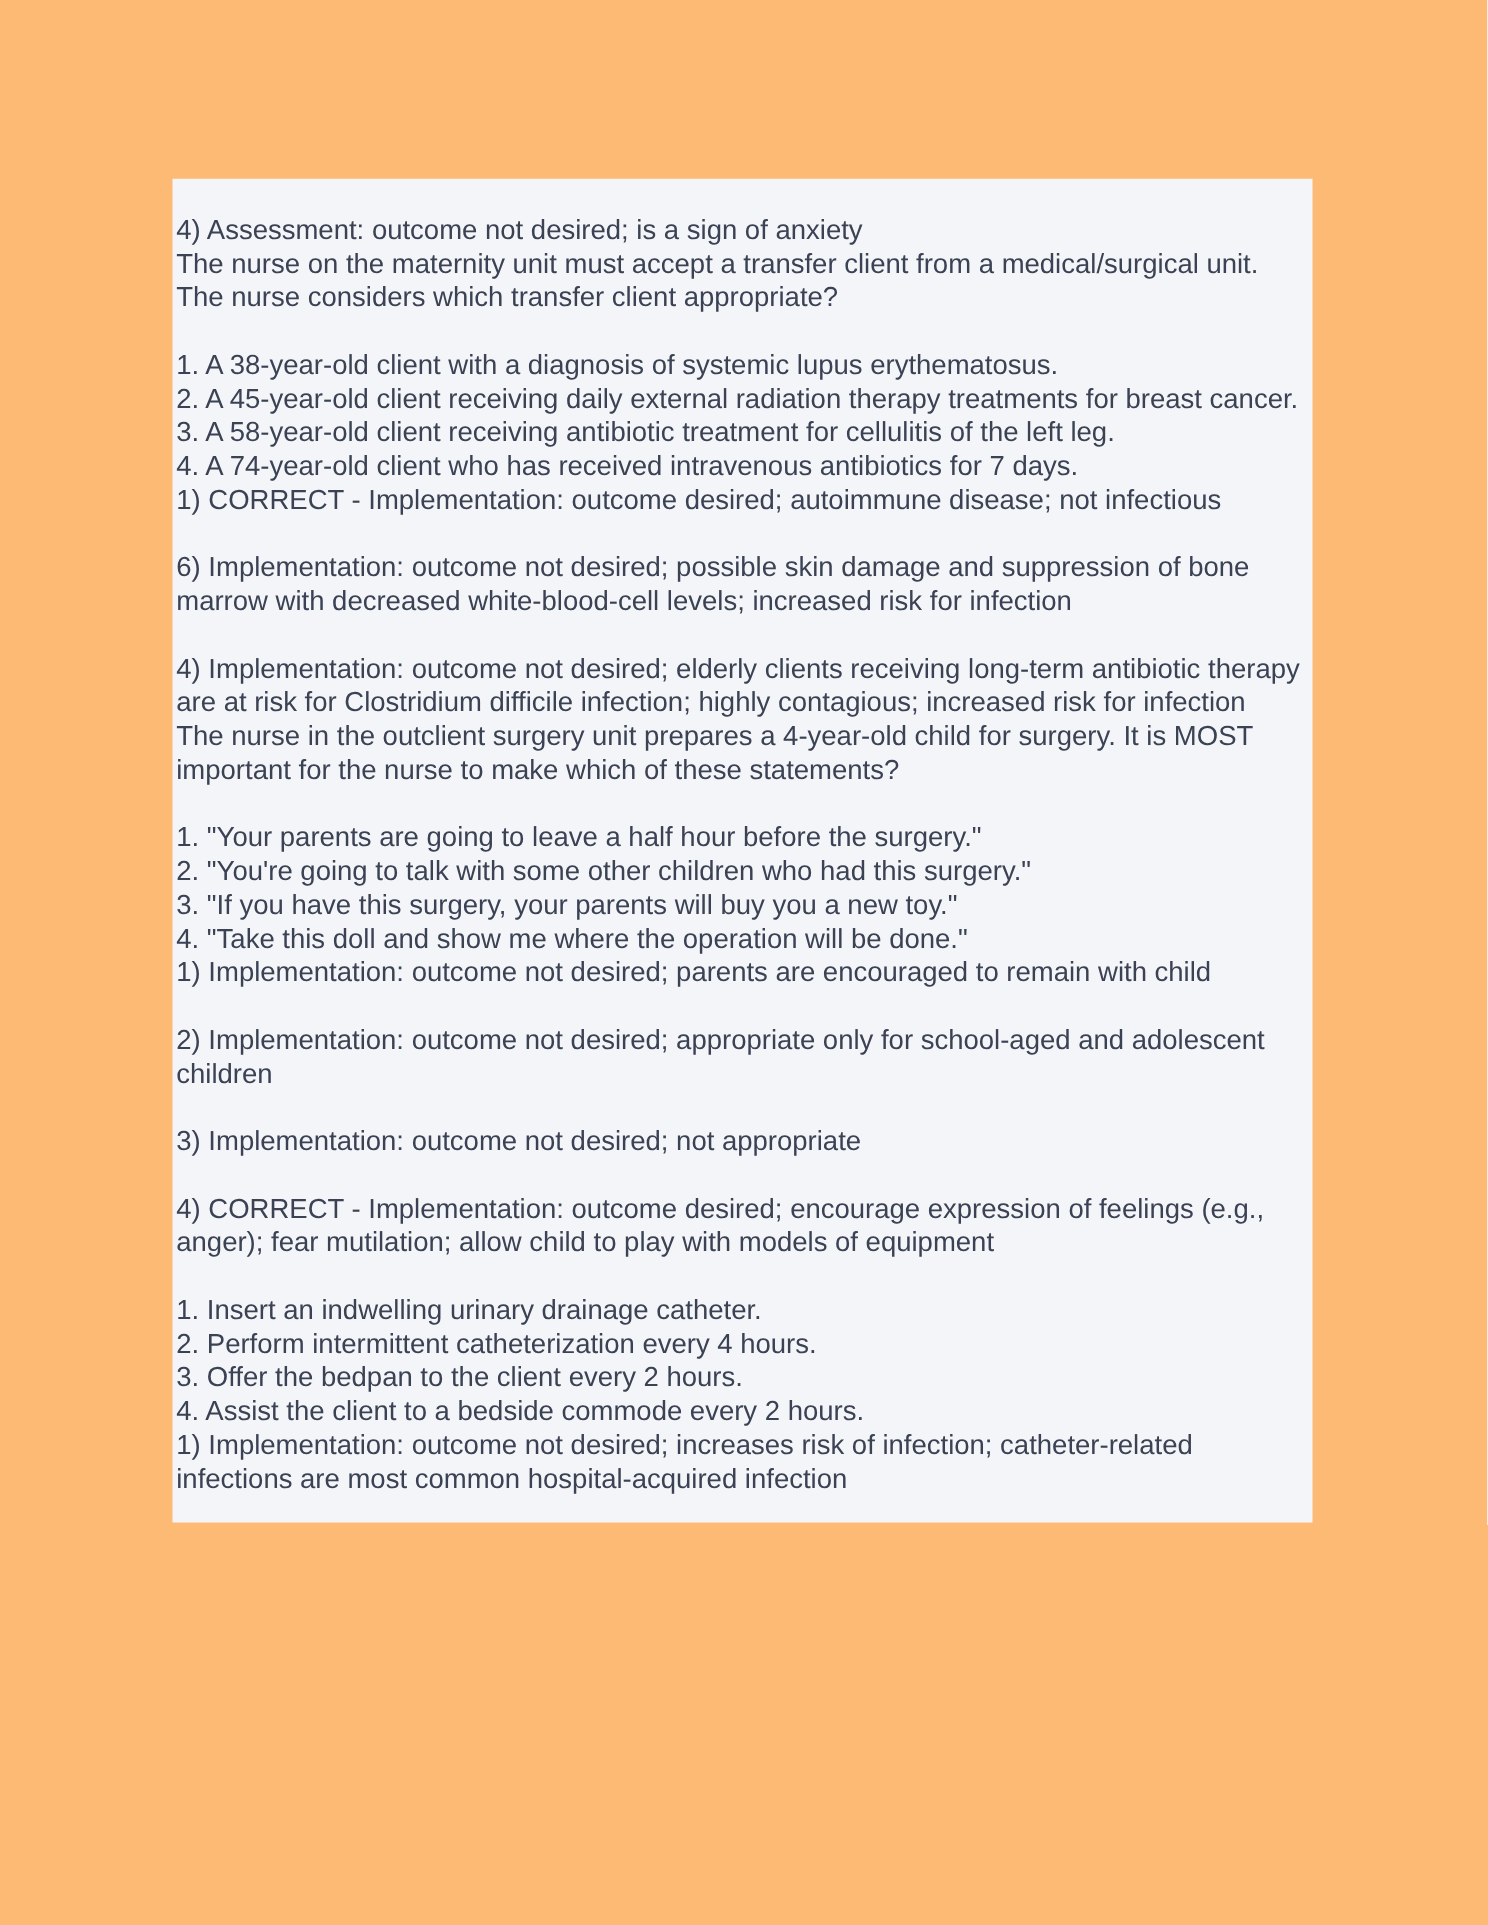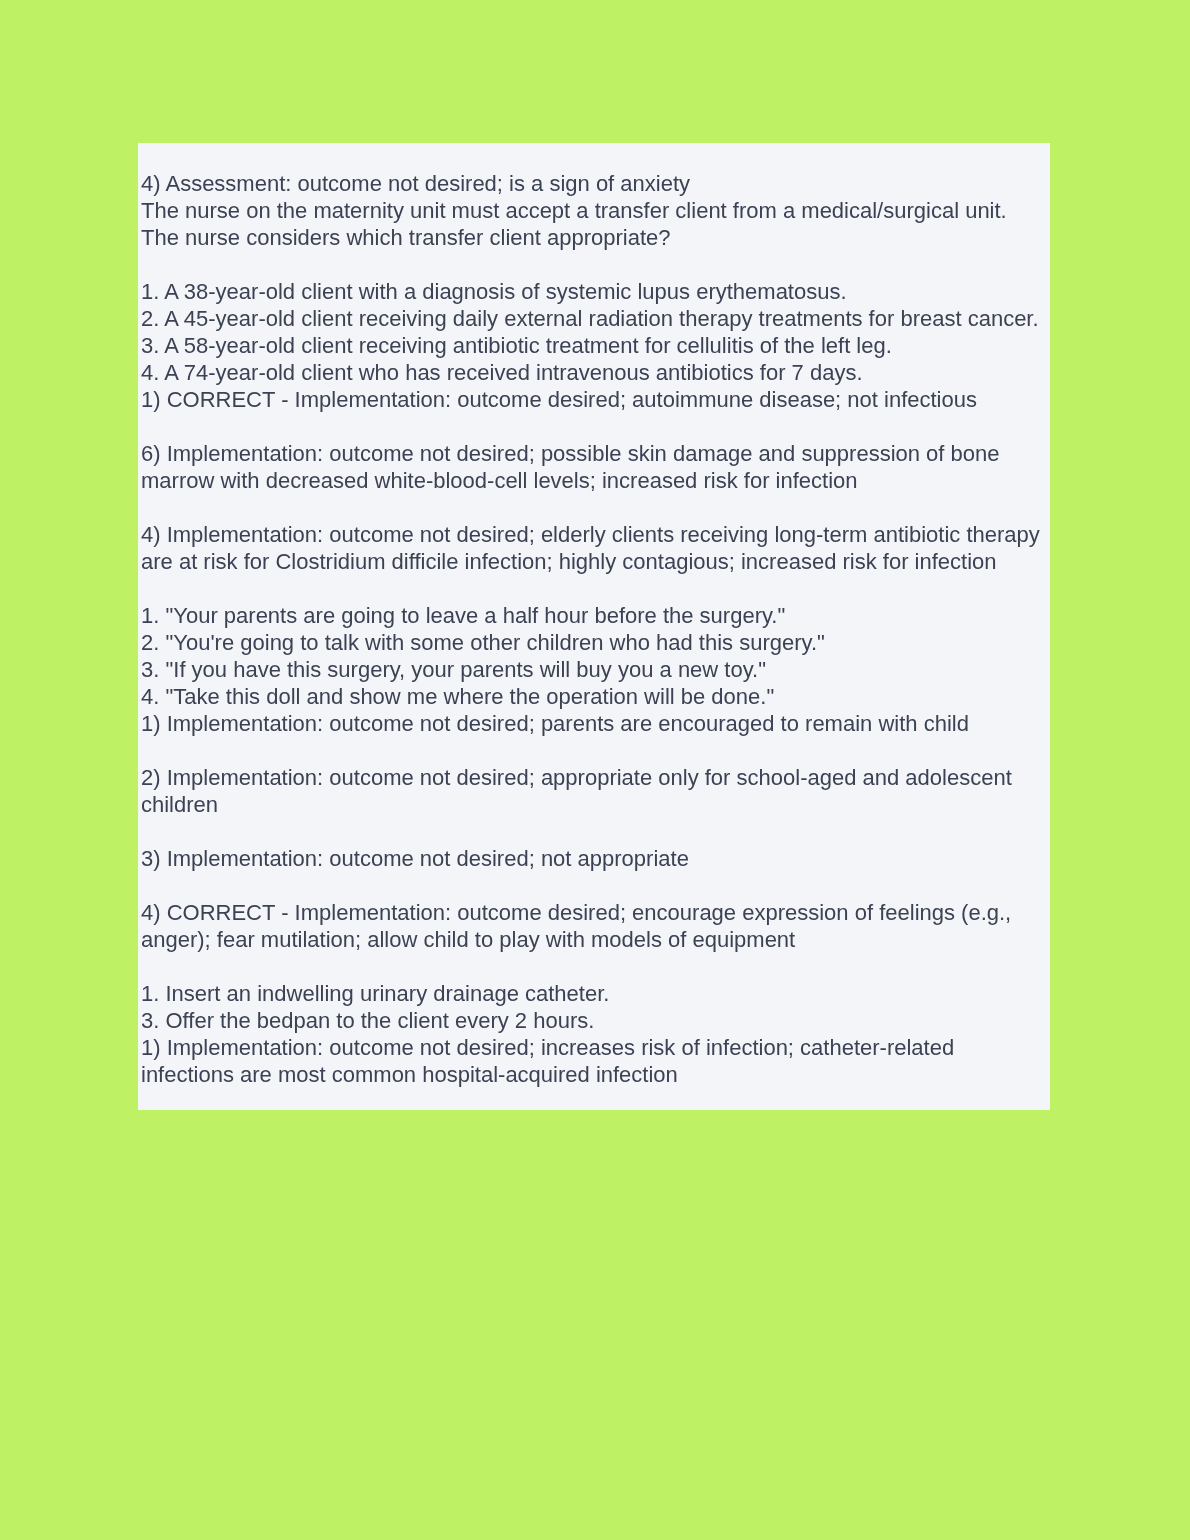--- a/index.html
+++ b/index.html
@@ -4,21 +4,21 @@
 <style>
   html, body {
     margin: 0;
     padding: 0;
     background: #ffffff;
   }
   .sheet {
     position: relative;
     width: 1190px;
     height: 1540px;
-    background: #bef264;
+    background: #fdba74;
     overflow: hidden;
     font-family: "Liberation Sans", sans-serif;
   }
   .highlight-block {
     position: absolute;
     left: 138px;
     top: 143px;
     width: 912px;
     box-sizing: border-box;
     background: #f4f5f8;
@@ -54,36 +54,39 @@
         <p class="text-line">2. A 45-year-old client receiving daily external radiation therapy treatments for breast cancer.</p>
         <p class="text-line">3. A 58-year-old client receiving antibiotic treatment for cellulitis of the left leg.</p>
         <p class="text-line">4. A 74-year-old client who has received intravenous antibiotics for 7 days.</p>
         <p class="text-line">1) CORRECT - Implementation: outcome desired; autoimmune disease; not infectious</p>
       </div>
       <div class="para-group">
         <p class="text-line">6) Implementation: outcome not desired; possible skin damage and suppression of bone marrow with decreased white-blood-cell levels; increased risk for infection</p>
       </div>
       <div class="para-group">
         <p class="text-line">4) Implementation: outcome not desired; elderly clients receiving long-term antibiotic therapy are at risk for Clostridium difficile infection; highly contagious; increased risk for infection</p>
+        <p class="text-line">The nurse in the outclient surgery unit prepares a 4-year-old child for surgery. It is MOST important for the nurse to make which of these statements?</p>
       </div>
       <div class="para-group">
         <p class="text-line">1. "Your parents are going to leave a half hour before the surgery."</p>
         <p class="text-line">2. "You're going to talk with some other children who had this surgery."</p>
         <p class="text-line">3. "If you have this surgery, your parents will buy you a new toy."</p>
         <p class="text-line">4. "Take this doll and show me where the operation will be done."</p>
         <p class="text-line">1) Implementation: outcome not desired; parents are encouraged to remain with child</p>
       </div>
       <div class="para-group">
         <p class="text-line">2) Implementation: outcome not desired; appropriate only for school-aged and adolescent children</p>
       </div>
       <div class="para-group">
         <p class="text-line">3) Implementation: outcome not desired; not appropriate</p>
       </div>
       <div class="para-group">
         <p class="text-line">4) CORRECT - Implementation: outcome desired; encourage expression of feelings (e.g., anger); fear mutilation; allow child to play with models of equipment</p>
       </div>
       <div class="para-group">
         <p class="text-line">1. Insert an indwelling urinary drainage catheter.</p>
+        <p class="text-line">2. Perform intermittent catheterization every 4 hours.</p>
         <p class="text-line">3. Offer the bedpan to the client every 2 hours.</p>
+        <p class="text-line">4. Assist the client to a bedside commode every 2 hours.</p>
         <p class="text-line">1) Implementation: outcome not desired; increases risk of infection; catheter-related infections are most common hospital-acquired infection</p>
       </div>
     </div>
 </div>
 
 </body></html>

